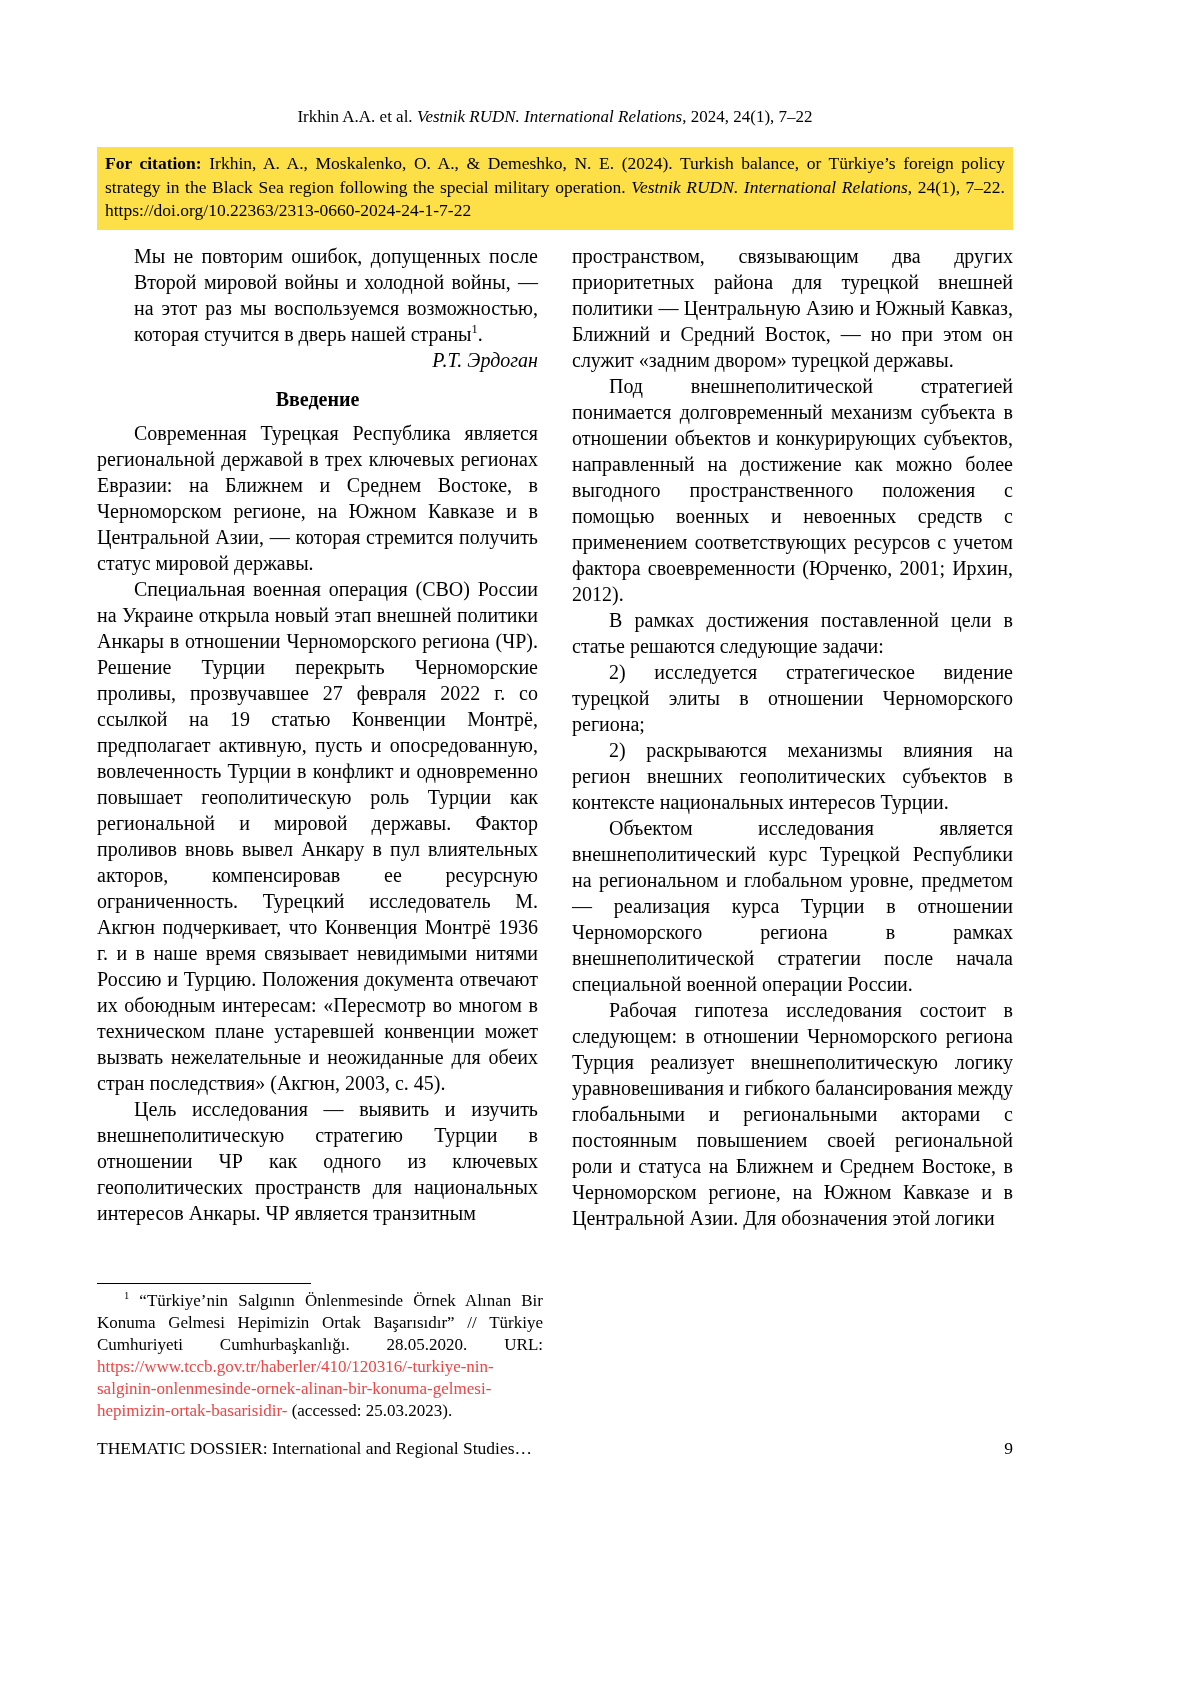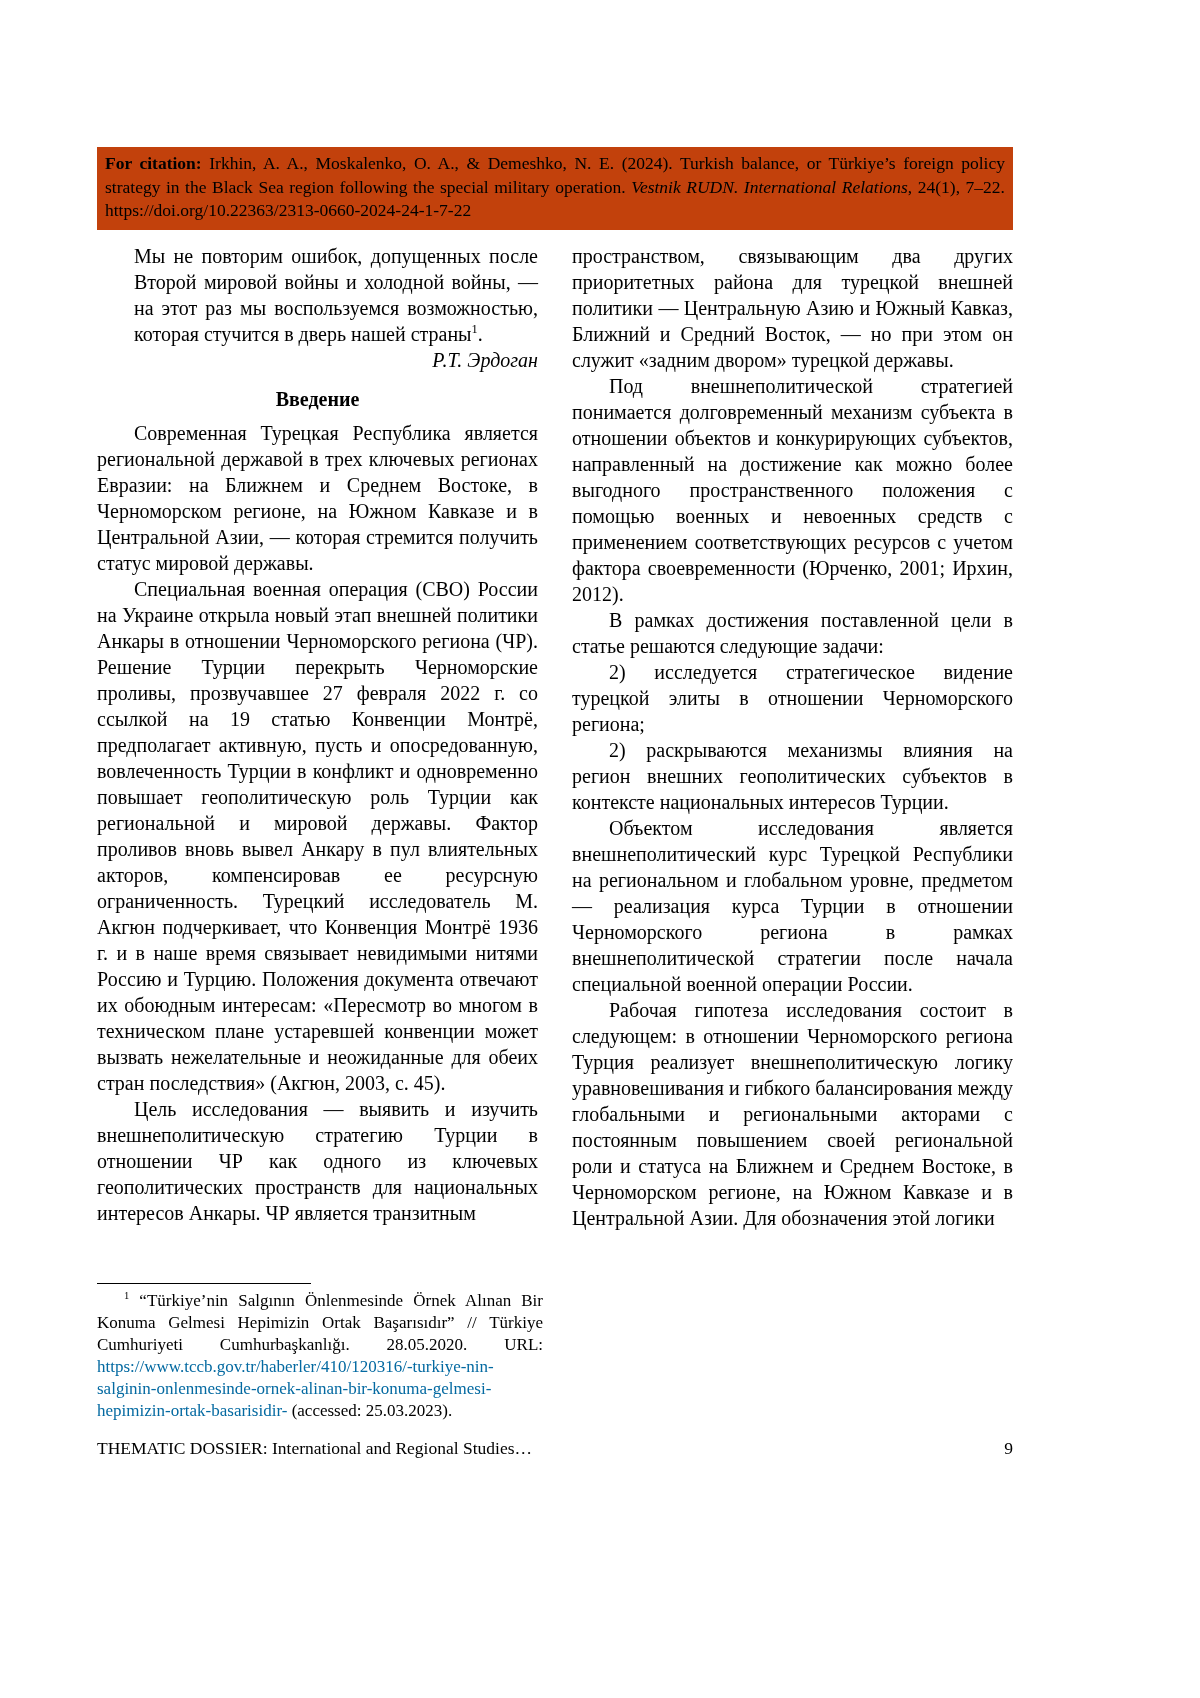--- a/index.html
+++ b/index.html
@@ -18,21 +18,21 @@
     top: 106px; left: 97px; width: 916px;
     text-align: center;
     font-size: 17px;
     line-height: 22px;
   }
   .running-header .journal-italic { font-style: italic; }
   .citation-block {
     position: absolute;
     top: 147px; left: 97px; width: 916px;
     box-sizing: border-box;
-    background: #c2410c;
+    background: #fde047;
     padding: 5px 8px 7px 8px;
     font-size: 17.5px;
     line-height: 23.5px;
     text-align: justify;
   }
   .citation-block .bold { font-weight: bold; }
   .citation-block .journal-italic { font-style: italic; }
   .doi-link { color: #000; text-decoration: none; }
   .columns {
     position: absolute;
@@ -68,36 +68,39 @@
     text-align: justify;
     background: #ffffff;
   }
   .footnote-divider {
     width: 214px;
     border: 0;
     border-top: 1px solid #000;
     margin: 0 0 6px 0;
   }
   .footnote-text { text-indent: 27px; word-wrap: break-word; }
-  .footnote-url { color: #0369a1; text-decoration: none; }
+  .footnote-url { color: #ef4444; text-decoration: none; }
   .page-footer {
     position: absolute;
     top: 1437px; left: 97px; width: 916px;
     display: flex;
     justify-content: space-between;
     font-size: 17.5px;
     line-height: 22px;
     text-align: center;
   }
 </style>
 </head>
 <body>
 
 <div class="page">
 
+  <div class="running-header">
+    <span>Irkhin A.A. et al. </span><span class="journal-italic">Vestnik RUDN. International Relations</span><span>, 2024, 24(1), 7–22</span>
+  </div>
 
   <div class="citation-block">
     <span class="bold">For citation:</span><span> Irkhin, A. A., Moskalenko, O. A., &amp; Demeshko, N. E. (2024). Turkish balance, or Türkiye’s foreign policy strategy in the Black Sea region following the special military operation. </span><span class="journal-italic">Vestnik RUDN. International Relations</span><span>, 24(1), 7–22. </span><a href="#" class="doi-link">https://doi.org/10.22363/2313-0660-2024-24-1-7-22</a>
   </div>
 
   <div class="columns">
 
     <div class="col">
       <div class="epigraph">
         <span>Мы не повторим ошибок, допущенных после Второй мировой войны и холодной войны, — на этот раз мы воспользуемся возможностью, которая стучится в дверь нашей страны</span><sup>1</sup><span>.</span>

